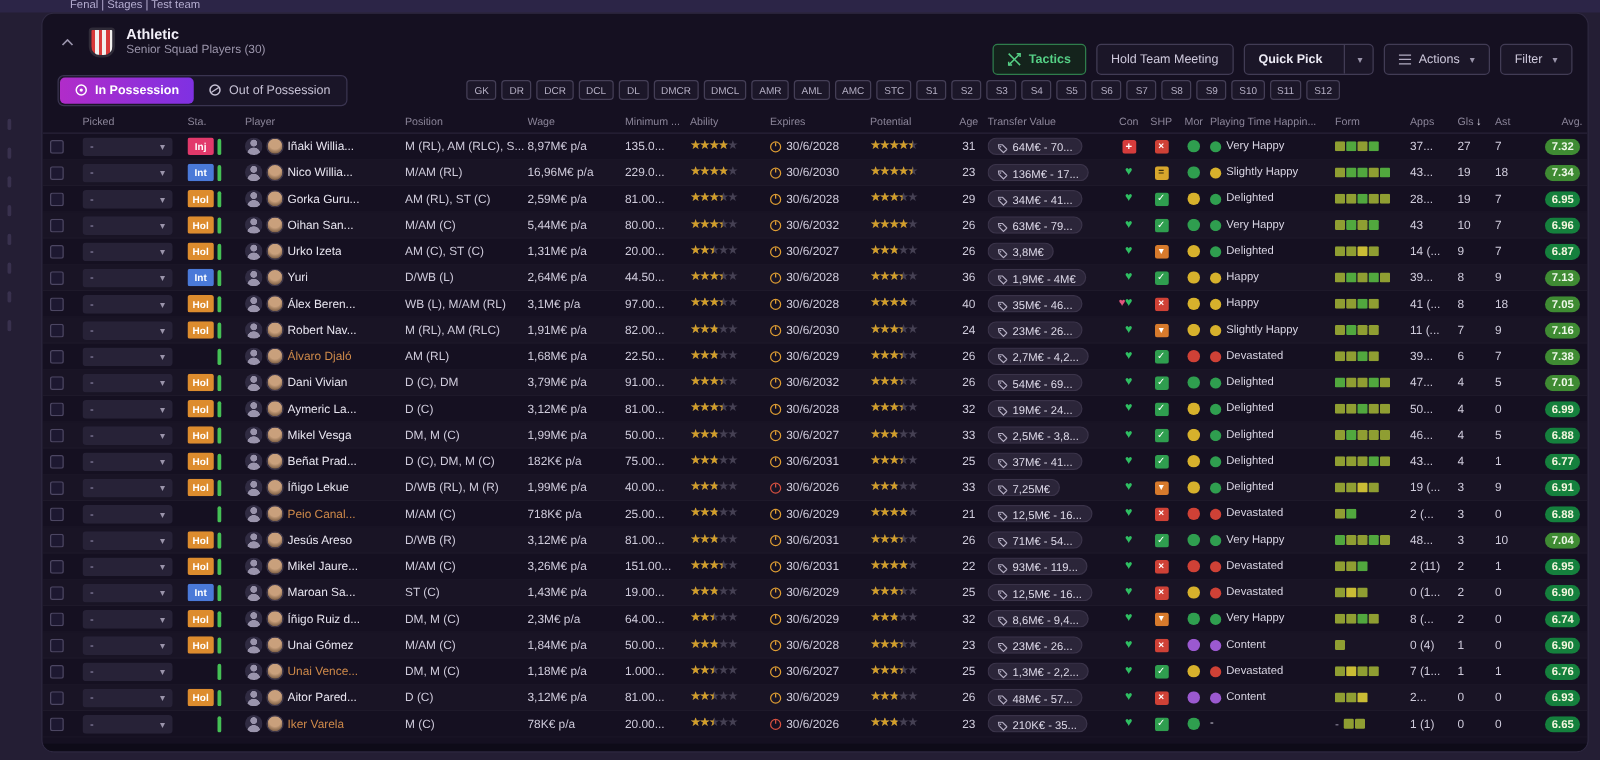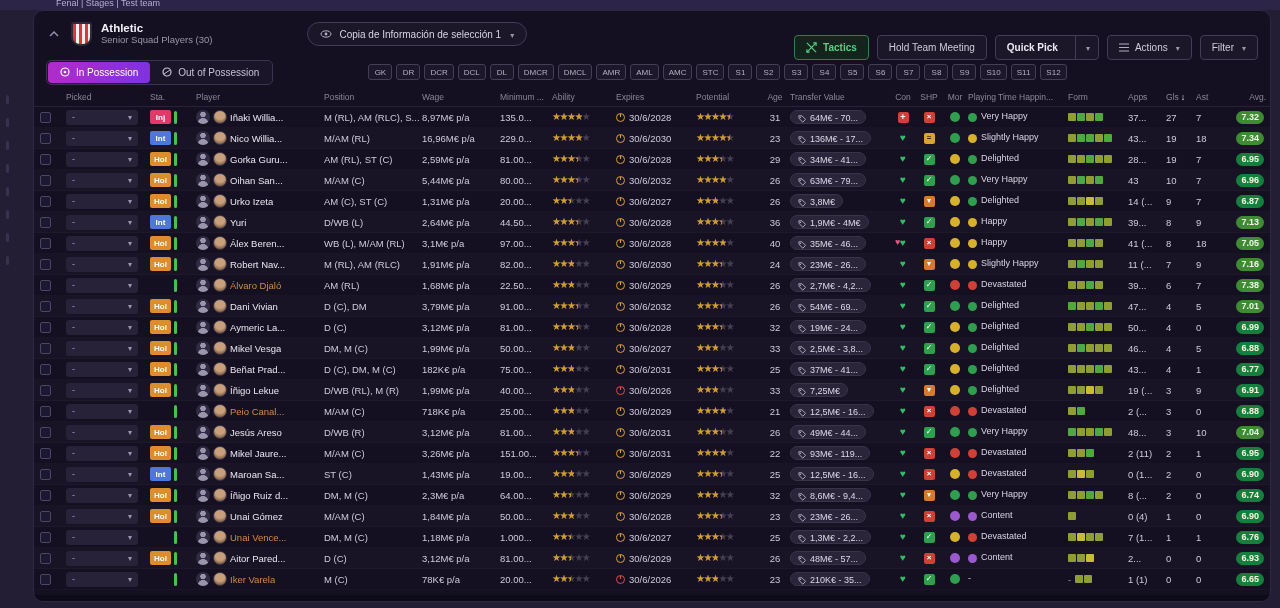--- a/index.html
+++ b/index.html
@@ -34,21 +34,21 @@
   .btn-tactics{border-color:#2f7d4c;background:#14231c;color:#55cf85;font-weight:700;}
   .btn-quickpick{padding:0;overflow:hidden;}
   .btn-quickpick .qp-main{padding:0 11px;display:flex;align-items:center;height:100%;font-weight:700;color:#eceaf4;}
   .btn-quickpick .qp-arrow{border-left:1px solid #423c55;height:100%;display:flex;align-items:center;padding:0 8px;}
 
   
   .toolbar{display:flex;align-items:center;height:30px;padding:0 12px;}
   .toggle-group{display:flex;align-items:center;border:1px solid #3a3450;background:#1a1528;border-radius:5px;padding:1px;height:25px;}
   .toggle{display:flex;align-items:center;gap:6px;height:21px;padding:0 12px;border-radius:4px;font-size:10px;
     color:#c6c1d4;cursor:pointer;white-space:nowrap;}
-  .toggle.active{background:linear-gradient(90deg,#b12cc9,#7f31e2);color:#fff;font-weight:400;text-align:right;}
+  .toggle.active{background:linear-gradient(90deg,#b12cc9,#7f31e2);color:#fff;font-weight:700;text-align:right;}
   .chips{display:flex;align-items:center;gap:4px;margin-left:95px;}
   .chip{height:16px;min-width:24px;padding:0 5px;display:flex;align-items:center;justify-content:center;
     border:1px solid #443e56;border-radius:3px;background:#1c1729;font-size:8px;color:#b5afc4;cursor:pointer;}
 
   
   .grid-cols{display:grid;grid-template-columns:26px 84px 46px 128px 98px 78px 52px 64px 80px 64px 30px 100px 26px 26px 26px 100px 60px 38px 30px 30px 40px;align-items:center;padding:0 6px;}
   .thead{height:20px;border-bottom:1px solid #282238;}
   .hc{font-size:8.5px;color:#8b8599;white-space:nowrap;overflow:hidden;}
   .hc.center{text-align:center;}
   .hc.right{text-align:right;}
@@ -149,28 +149,20 @@
     <div class="collapse-btn">
       <svg width="10" height="6" viewBox="0 0 10 6">
           <path d="M1 5l4-4 4 4" stroke="#9a94ac" stroke-width="1.4" fill="none"></path>
         </svg>
     </div>
     <div class="crest"></div>
     <div class="titles">
       <span class="club-name">Athletic</span>
       <span class="sub-title">Senior Squad Players (30)</span>
     </div>
-    <div class="view-select">
-      <svg width="12" height="10" viewBox="0 0 12 10">
-          <ellipse cx="6" cy="5" rx="5" ry="3.2" fill="none" stroke="#b3adc2"></ellipse>
-          <circle cx="6" cy="5" r="1.4" fill="#b3adc2"></circle>
-        </svg>
-      <span>Copia de Información de selección 1</span>
-      <span class="chev"></span>
-    </div>
     <div class="head-right">
       <div class="btn btn-tactics">
         <svg width="11" height="11" viewBox="0 0 12 12">
             <path d="M1 11L11 1M1 1l10 10" stroke="#55cf85" stroke-width="1.3" fill="none"></path>
             <path d="M8 1h3v3M1 8v3h3" stroke="#55cf85" stroke-width="1.3" fill="none"></path>
           </svg>
         <span>Tactics</span>
       </div>
       <div class="btn">
         <span>Hold Team Meeting</span>
@@ -1321,21 +1313,21 @@
     <div class="cell">
           <span class="stars"><span class="base"></span><span class="fill" style="width: 70%;"></span></span>
         </div>
     <div class="cell c-age">26</div>
     <div class="cell">
           <span class="tv-pill">
             <svg width="8" height="8" viewBox="0 0 10 10">
               <path d="M1 1h4l4.5 4.5-3.5 3.5L1.5 4.5z" fill="none" stroke="#b3adc2" stroke-width="1.2"></path>
               <circle cx="3" cy="3" r="0.8" fill="#b3adc2"></circle>
             </svg>
-            <span>49M€ - 44...</span>
+            <span>71M€ - 54...</span>
           </span>
         </div>
     <div class="cell c-icon">
           <span class="con con-heart">♥</span>
         </div>
     <div class="cell c-icon">
           <span class="shp shp-check">✓</span>
         </div>
     <div class="cell c-icon">
           <span class="mor mor-green"></span>

